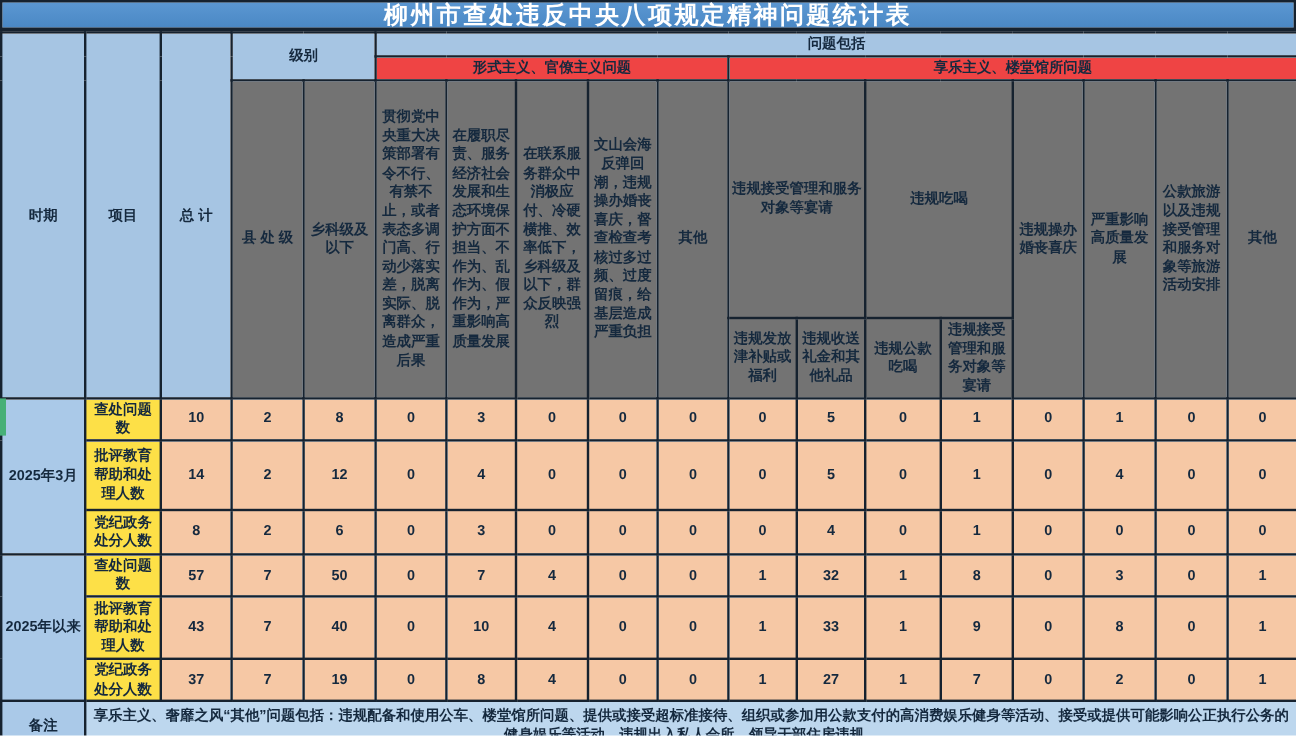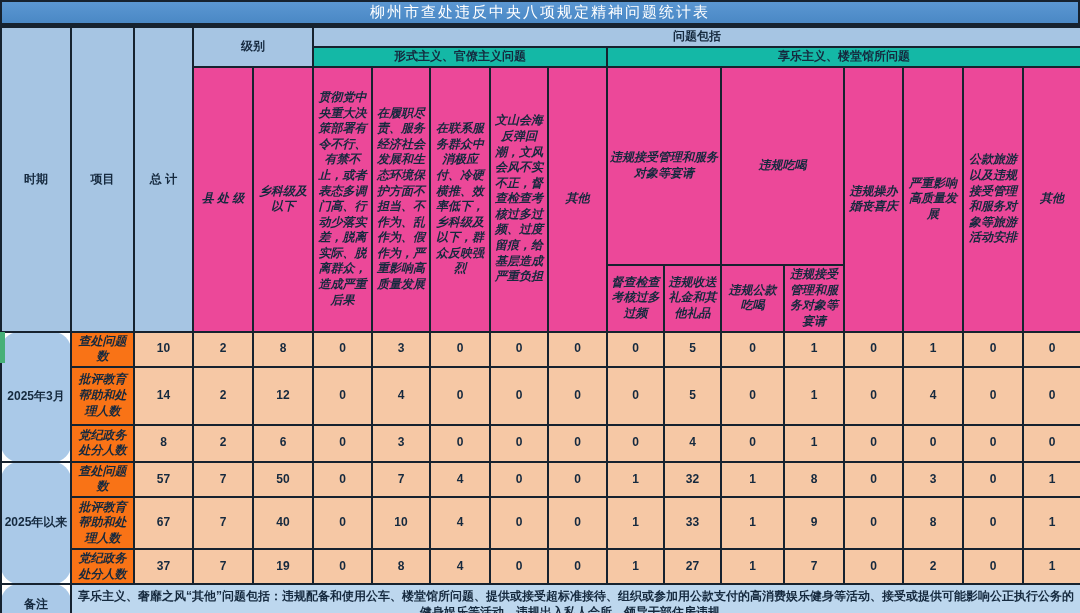--- a/index.html
+++ b/index.html
@@ -10,22 +10,22 @@
     font-family: "Liberation Sans", "DejaVu Sans", sans-serif;
     position: relative;
     overflow: hidden;
   }
   .title-bar {
     height: 26px;
     background: linear-gradient(#5b97d2, #4a88c5);
     border: 2px solid #16222f;
     border-bottom: 3px solid #16222f;
     color: #ffffff;
-    font-weight: normal;
-    font-size: 15px;
+    font-weight: bold;
+    font-size: 20px;
     letter-spacing: 2px;
     display: flex;
     align-items: center;
     justify-content: center;
   }
   table.stats {
     border-collapse: collapse;
     table-layout: fixed;
     width: 1080px;
   }
@@ -35,24 +35,24 @@
     vertical-align: middle;
     padding: 1px 2px;
     color: #15293e;
     font-weight: bold;
     font-size: 12px;
     line-height: 1.3;
     overflow: hidden;
     word-break: break-all;
   }
   td.hdr-dark  { background: #a6c5e3; font-size: 13px; }
-  td.hdr-mid   { background: #14b8a6; margin-top: 44px; }
-  td.hdr-light { background: #ec4899; font-style: italic; }
-  td.period    { background: #aac9e8; font-size: 13px; border-radius: 18px; }
-  td.rowlabel  { background: #f97316; font-style: italic; }
+  td.hdr-mid   { background: #ef4444; margin-top: 44px; }
+  td.hdr-light { background: #737373; }
+  td.period    { background: #aac9e8; font-size: 13px; }
+  td.rowlabel  { background: #fde047; }
   td.num       { background: #f6c8a5; color: #423425; font-size: 13px; }
   td.notes-cell {
     background: #bdd7ee;
     text-align: left;
     padding: 3px 9px;
     font-size: 12.5px;
     line-height: 1.5;
     word-break: normal;
   }
   tr.r-grp1 { height: 20px; }
@@ -113,32 +113,32 @@
     <td class="hdr-mid" colspan="5">形式主义、官僚主义问题</td>
     <td class="hdr-mid" colspan="8">享乐主义、楼堂馆所问题</td>
   </tr>
 
   <tr class="r-cols">
     <td class="hdr-light" rowspan="2">县 处 级</td>
     <td class="hdr-light" rowspan="2">乡科级及以下</td>
     <td class="hdr-light" rowspan="2">贯彻党中央重大决策部署有令不行、有禁不止，或者表态多调门高、行动少落实差，脱离实际、脱离群众，造成严重后果</td>
     <td class="hdr-light" rowspan="2">在履职尽责、服务经济社会发展和生态环境保护方面不担当、不作为、乱作为、假作为，严重影响高质量发展</td>
     <td class="hdr-light" rowspan="2">在联系服务群众中消极应付、冷硬横推、效率低下，乡科级及以下，群众反映强烈</td>
-    <td class="hdr-light" rowspan="2">文山会海反弹回潮，文风会风不实不正，督查检查考核过多过频、过度留痕，给基层造成严重负担</td>
+    <td class="hdr-light" rowspan="2">文山会海反弹回潮，违规操办婚丧喜庆，督查检查考核过多过频、过度留痕，给基层造成严重负担</td>
     <td class="hdr-light" rowspan="2">其他</td>
     <td class="hdr-light" colspan="2">违规接受管理和服务对象等宴请</td>
     <td class="hdr-light" colspan="2">违规吃喝</td>
     <td class="hdr-light" rowspan="2">违规操办婚丧喜庆</td>
     <td class="hdr-light" rowspan="2">严重影响高质量发展</td>
     <td class="hdr-light" rowspan="2">公款旅游以及违规接受管理和服务对象等旅游活动安排</td>
     <td class="hdr-light" rowspan="2">其他</td>
   </tr>
 
   <tr class="r-subs">
-    <td class="hdr-light">督查检查考核过多过频</td>
+    <td class="hdr-light">违规发放津补贴或福利</td>
     <td class="hdr-light">违规收送礼金和其他礼品</td>
     <td class="hdr-light">违规公款吃喝</td>
     <td class="hdr-light">违规接受管理和服务对象等宴请</td>
   </tr>
 
   <tr class="r-d1">
     <td class="period" rowspan="3">2025年3月</td>
     <td class="rowlabel">查处问题数</td>
   <td class="num">10</td>
         <td class="num">2</td>
@@ -211,21 +211,21 @@
         <td class="num">32</td>
         <td class="num">1</td>
         <td class="num">8</td>
         <td class="num">0</td>
         <td class="num">3</td>
         <td class="num">0</td>
         <td class="num">1</td>
       </tr>
   <tr class="r-d5">
     <td class="rowlabel">批评教育帮助和处理人数</td>
-  <td class="num">67</td>
+  <td class="num">43</td>
         <td class="num">7</td>
         <td class="num">40</td>
         <td class="num">0</td>
         <td class="num">10</td>
         <td class="num">4</td>
         <td class="num">0</td>
         <td class="num">0</td>
         <td class="num">1</td>
         <td class="num">33</td>
         <td class="num">1</td>

